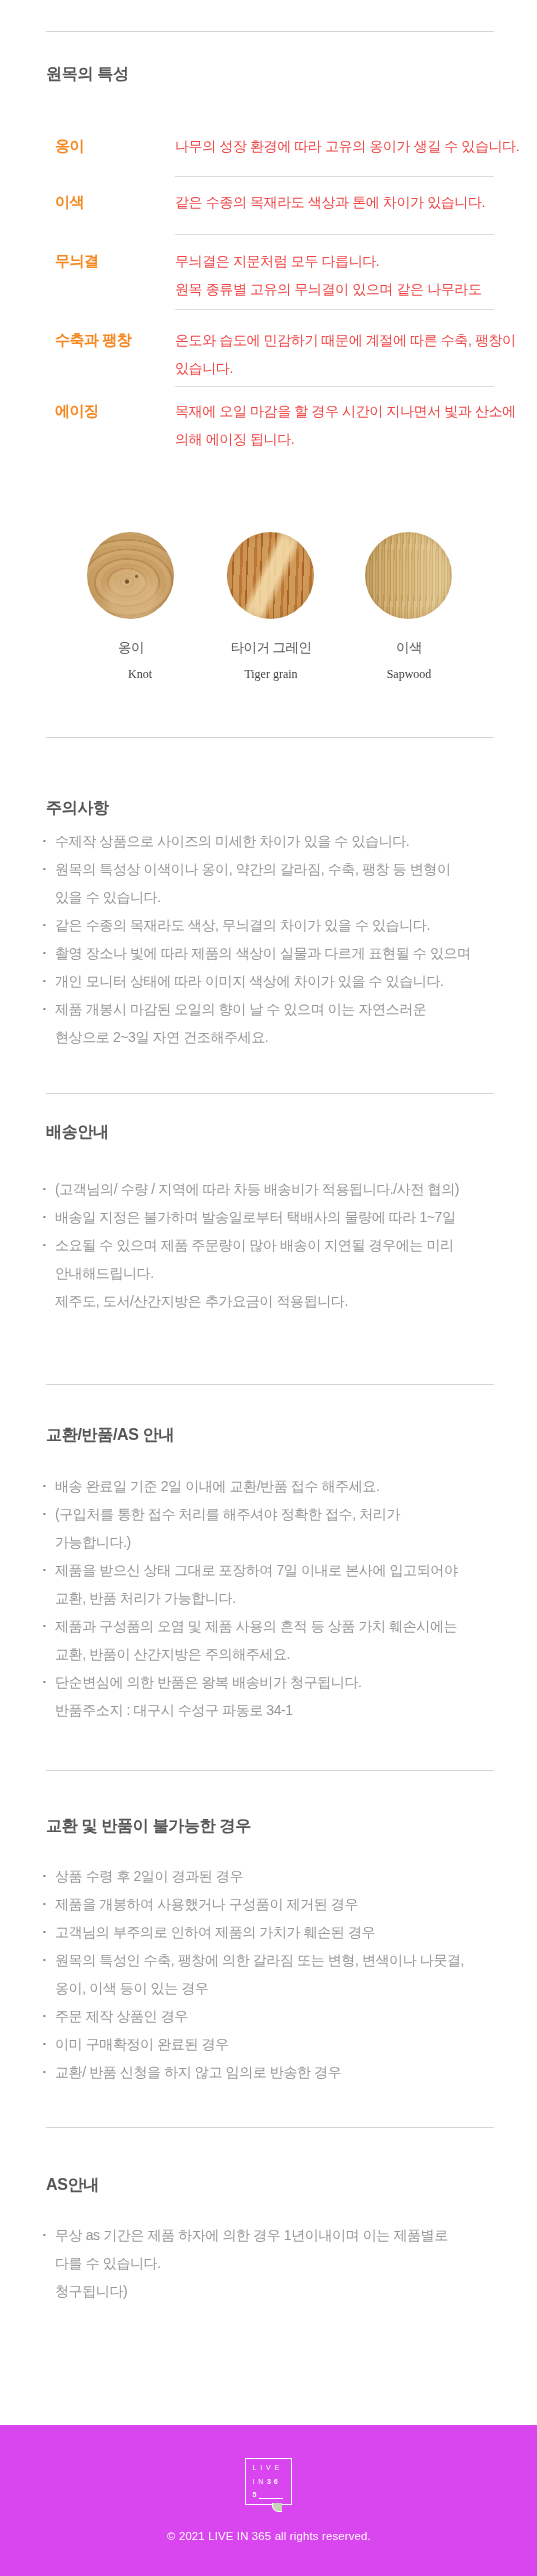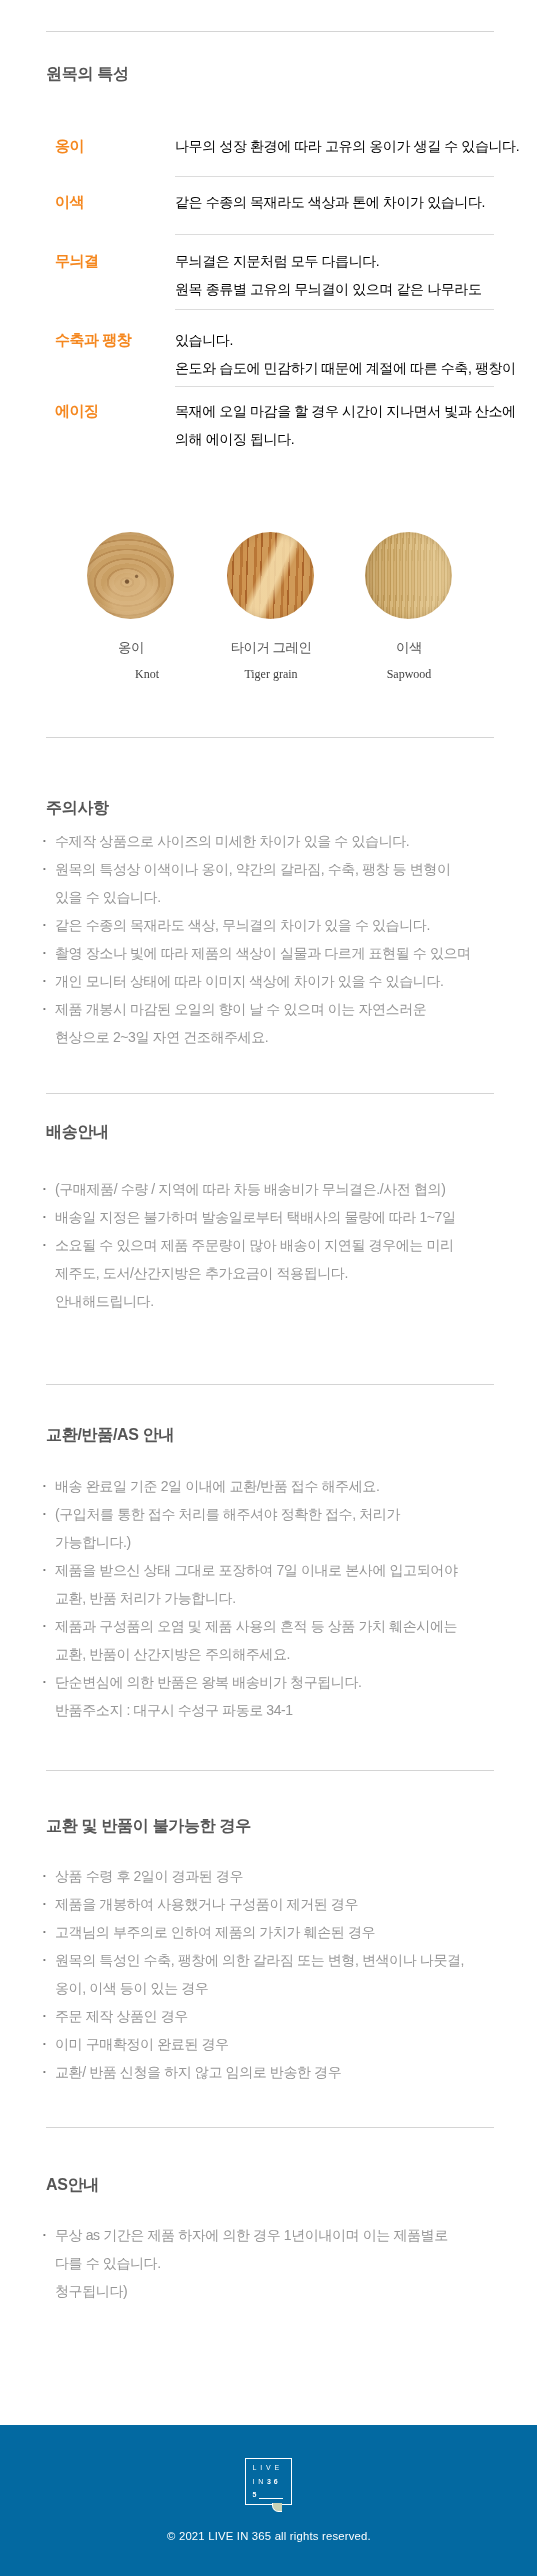--- a/index.html
+++ b/index.html
@@ -7,21 +7,21 @@
         font-family:"Liberation Sans","DejaVu Sans",sans-serif;}
   .divider{position:absolute;height:1.1px;background:#d4d4d4;}
   .divider.major{left:46px;width:448px;}
   .divider.rowline{left:175px;width:319px;background:#dcdcdc;}
   .sec-h{position:absolute;left:46px;margin:0;font-size:16px;font-weight:700;color:#555;
          letter-spacing:-0.3px;line-height:24px;white-space:nowrap;}
   
   .wrow{position:absolute;left:0;width:538px;}
   .wlabel{position:absolute;left:55px;top:0;font-size:15px;font-weight:700;color:#f5871e;
           line-height:28px;letter-spacing:-0.5px;white-space:nowrap;}
-  .wdesc{position:absolute;left:175px;top:0;font-size:14px;color:#000000;line-height:28px;
+  .wdesc{position:absolute;left:175px;top:0;font-size:14px;color:#ef4444;line-height:28px;
          letter-spacing:-0.4px;white-space:nowrap;}
   
   .tblock{position:absolute;left:55px;width:454px;font-size:14px;color:#969696;
           line-height:28px;letter-spacing:-0.4px;}
   .ln{position:relative;white-space:nowrap;}
   .dot{position:absolute;left:-12px;top:0;line-height:inherit;font-size:8px;color:#787878;}
   
   .circle{position:absolute;top:532px;width:87px;height:87px;border-radius:50%;
           box-shadow:inset 0 0 7.5px rgba(120,85,40,.25);}
   .c1{left:87px;background:
@@ -33,21 +33,21 @@
       linear-gradient(115deg, rgba(246,222,172,0) 40%, rgba(246,222,172,.85) 46% 56%, rgba(246,222,172,0) 63%),
       repeating-linear-gradient(92deg, #b97636 0 2.7px, #cf9450 2.7px 6.5px, #a96329 6.5px 8px, #d09a58 8px 14px);}
   .c3{left:365px;background:
       linear-gradient(90deg, rgba(120,90,50,.18), rgba(120,90,50,0) 30%, rgba(255,242,205,.3) 78%),
       repeating-linear-gradient(91deg, #d2ad6e 0 1.6px, #bf9957 1.6px 2.7px, #d8b87c 2.7px 4.8px, #c6a260 4.8px 6px);}
   .cap-kr{position:absolute;top:639px;width:118px;margin:0;text-align:center;font-size:13.4px;
           color:#555;letter-spacing:-0.5px;}
   .cap-en{position:absolute;top:667px;width:118px;margin:0;text-align:center;font-size:12px;
           color:#3f3f3f;font-family:"Liberation Serif","DejaVu Serif",serif;}
   
-  .footer{position:absolute;left:0;top:2425px;width:538px;height:151px;background:#0369a1;}
+  .footer{position:absolute;left:0;top:2425px;width:538px;height:151px;background:#d946ef;}
   .logo-box{position:absolute;left:245px;top:33px;width:45px;height:45px;border:1.1px solid #fff;color:#fff;}
   .logo-l{position:absolute;left:6.5px;white-space:nowrap;font-size:7px;letter-spacing:3.8px;font-weight:400;}
   .logo-l.r1{top:5.4px;}
   .logo-l.r2{top:19.4px;}
   .logo-l .bold{font-weight:700;letter-spacing:2.7px;}
   .logo-l.r3{top:32px;font-weight:700;letter-spacing:0;}
   .logo-underline{position:absolute;left:13.4px;top:39px;width:24px;height:1.1px;background:#fff;}
   .logo-tail{position:absolute;left:26px;top:44px;width:9.1px;height:7.5px;background:#c6d2b6;
              border-left:1.1px solid #fff;border-bottom:1.1px solid #fff;border-bottom-left-radius:6.5px;}
   .copyright{position:absolute;left:0;top:105px;width:100%;margin:0;text-align:center;
@@ -83,67 +83,67 @@
     <div class="wdesc">
       <div>무늬결은 지문처럼 모두 다릅니다.</div>
       <div>원목 종류별 고유의 무늬결이 있으며 같은 나무라도</div>
     </div>
   </div>
   <div class="divider rowline" style="top:309px"></div>
 
   <div class="wrow" style="top:326px">
     <span class="wlabel">수축과 팽창</span>
     <div class="wdesc">
+      <div>온도와 습도에 민감하기 때문에 계절에 따른 수축, 팽창이</div>
       <div>있습니다.</div>
-      <div>온도와 습도에 민감하기 때문에 계절에 따른 수축, 팽창이</div>
     </div>
   </div>
   <div class="divider rowline" style="top:386px"></div>
 
   <div class="wrow" style="top:397px">
     <span class="wlabel">에이징</span>
     <div class="wdesc">
       <div>목재에 오일 마감을 할 경우 시간이 지나면서 빛과 산소에</div>
       <div>의해 에이징 됩니다.</div>
     </div>
   </div>
 
   <div class="circle c1"></div>
   <div class="circle c2"></div>
   <div class="circle c3"></div>
 
   <p class="cap-kr" style="left:72px">옹이</p>
   <p class="cap-kr" style="left:212px">타이거 그레인</p>
   <p class="cap-kr" style="left:350px">이색</p>
-  <p class="cap-en" style="left:88px">Knot</p>
+  <p class="cap-en" style="left:81px">Knot</p>
   <p class="cap-en" style="left:212px">Tiger grain</p>
   <p class="cap-en" style="left:350px">Sapwood</p>
 
   <div class="divider major" style="top:737px"></div>
   <h2 class="sec-h" style="top:796px">주의사항</h2>
   <div class="tblock" style="top:827px">
     <div class="ln"><span class="dot">•</span><span>수제작 상품으로 사이즈의 미세한 차이가 있을 수 있습니다.</span></div>
     <div class="ln"><span class="dot">•</span><span>원목의 특성상 이색이나 옹이, 약간의 갈라짐, 수축, 팽창 등 변형이</span></div>
     <div class="ln"><span>있을 수 있습니다.</span></div>
     <div class="ln"><span class="dot">•</span><span>같은 수종의 목재라도 색상, 무늬결의 차이가 있을 수 있습니다.</span></div>
     <div class="ln"><span class="dot">•</span><span>촬영 장소나 빛에 따라 제품의 색상이 실물과 다르게 표현될 수 있으며</span></div>
     <div class="ln"><span class="dot">•</span><span>개인 모니터 상태에 따라 이미지 색상에 차이가 있을 수 있습니다.</span></div>
     <div class="ln"><span class="dot">•</span><span>제품 개봉시 마감된 오일의 향이 날 수 있으며 이는 자연스러운</span></div>
     <div class="ln"><span>현상으로 2~3일 자연 건조해주세요.</span></div>
   </div>
 
   <div class="divider major" style="top:1093px"></div>
   <h2 class="sec-h" style="top:1120px">배송안내</h2>
   <div class="tblock" style="top:1175px">
     <div class="ln"><span class="dot">•</span></div>
-    <div class="ln"><span>(구매제품/ 수량 / 지역에 따라 차등 배송비가 무늬결은./사전 협의)</span></div>
+    <div class="ln"><span>(고객님의/ 수량 / 지역에 따라 차등 배송비가 적용됩니다./사전 협의)</span></div>
     <div class="ln"><span class="dot">•</span><span>배송일 지정은 불가하며 발송일로부터 택배사의 물량에 따라 1~7일</span></div>
     <div class="ln"><span class="dot">•</span><span>소요될 수 있으며  제품 주문량이 많아 배송이 지연될 경우에는 미리</span></div>
+    <div class="ln"><span>안내해드립니다.</span></div>
     <div class="ln"><span>제주도, 도서/산간지방은 추가요금이 적용됩니다.</span></div>
-    <div class="ln"><span>안내해드립니다.</span></div>
   </div>
 
   <div class="divider major" style="top:1384px"></div>
   <h2 class="sec-h" style="top:1423px">교환/반품/AS 안내</h2>
   <div class="tblock" style="top:1472px">
     <div class="ln"><span class="dot">•</span><span>배송 완료일 기준 2일 이내에 교환/반품 접수 해주세요.</span></div>
     <div class="ln"><span class="dot">•</span><span>(구입처를 통한 접수 처리를 해주셔야 정확한 접수, 처리가</span></div>
     <div class="ln"><span>가능합니다.)</span></div>
     <div class="ln"><span class="dot">•</span><span>제품을 받으신 상태 그대로 포장하여 7일 이내로 본사에 입고되어야</span></div>
     <div class="ln"><span>교환, 반품 처리가 가능합니다.</span></div>

